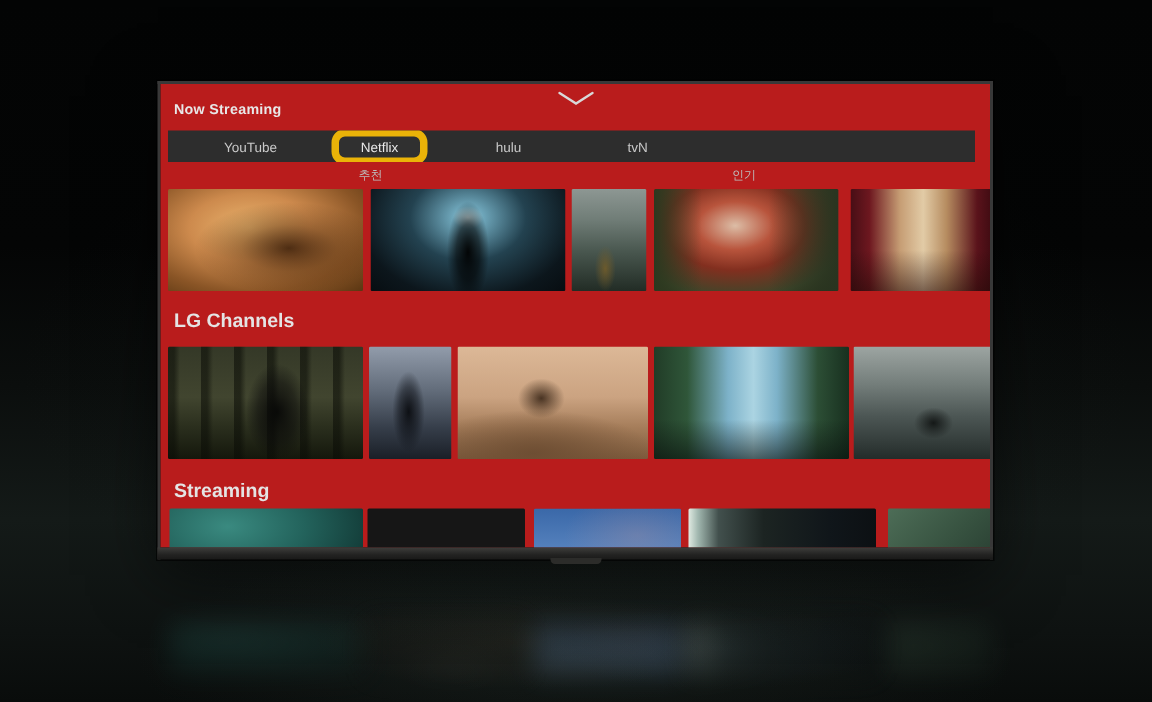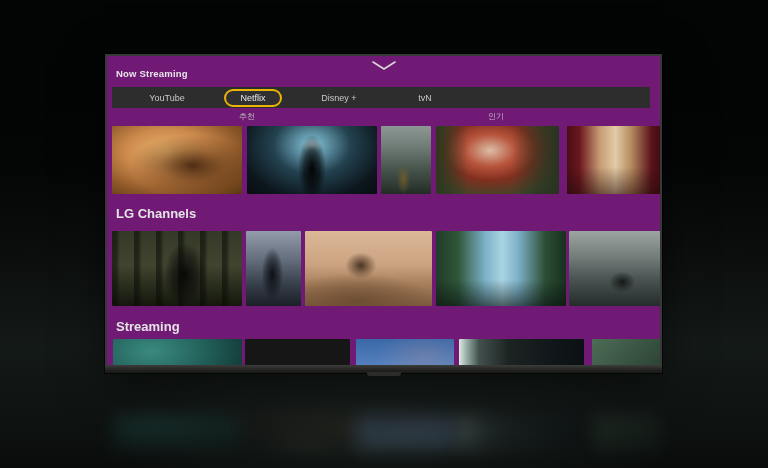--- a/index.html
+++ b/index.html
@@ -20,33 +20,33 @@
   .refl{position:absolute;filter:blur(9px);opacity:0.22;border-radius:2px;}
 
   
   .tv{position:absolute;left:105px;top:54px;width:557px;height:319px;
       background:#000;border:2px solid #383838;border-bottom:none;box-sizing:border-box;
       box-shadow:0 0 0 1px rgba(0,0,0,0.6), 0 10px 40px rgba(0,0,0,0.55);}
   .tv-bottom{position:absolute;left:-2px;right:-2px;bottom:0;height:8px;
       background:linear-gradient(180deg,#3d3d3b,#232322 60%,#191918);}
   .tv-notch{position:absolute;left:50%;bottom:-3px;transform:translateX(-50%);
       width:34px;height:4px;background:#2c2c2a;border-radius:0 0 3px 3px;}
-  .screen{position:absolute;left:0;top:0;right:0;bottom:8px;background:#701a75;overflow:hidden;}
+  .screen{position:absolute;left:0;top:0;right:0;bottom:8px;background:#b91c1c;overflow:hidden;}
 
   .chevron{position:absolute;top:4px;left:50%;transform:translateX(-50%);width:26px;height:12px;cursor:pointer;}
   .chevron svg{display:block;}
 
   .h-title{position:absolute;left:9px;color:#e8e8e8;font-size:9.5px;font-weight:700;letter-spacing:0.2px;}
   #nowStreamingTitle{top:12px;}
 
   .tabbar{position:absolute;top:31px;left:5px;width:538px;height:21px;
       background:#2d2d2d;display:flex;overflow:hidden;padding-left:12px;box-sizing:border-box;}
   .tab{flex:0 0 86px;display:flex;justify-content:center;align-items:center;height:100%;cursor:pointer;}
   .tab span{color:#c9c9c9;font-size:9px;white-space:nowrap;padding:2px 14px;}
-  .tab.selected span{border:2px solid #eab308;border-radius:9px;background:#303030;color:#e9e9e9;}
+  .tab.selected span{border:5px solid #eab308;border-radius:9px;background:#303030;color:#e9e9e9;}
 
   .catlabel{position:absolute;top:55px;width:60px;text-align:center;color:#bdbdbd;font-size:8px;}
 
   .row{position:absolute;left:0;right:0;}
   .thumb{position:absolute;top:0;border-radius:1px;cursor:pointer;}
   .rowhead{position:absolute;left:9px;color:#e4e4e4;font-size:13px;font-weight:700;}
 </style>
 </head>
 <body>
 
@@ -71,21 +71,21 @@
     <div class="h-title" id="nowStreamingTitle">Now Streaming</div>
 
     <div class="tabbar">
         <div class="tab">
           <span>YouTube</span>
         </div>
         <div class="tab selected">
           <span>Netflix</span>
         </div>
         <div class="tab">
-          <span>Disney +</span>
+          <span>hulu</span>
         </div>
         <div class="tab">
           <span>tvN</span>
         </div>
         <div class="tab"></div>
       </div>
 
     <div id="catlabels">
         <div class="catlabel" style="left: 110px;">추천</div>
         <div class="catlabel" style="left: 359px;">인기</div>

